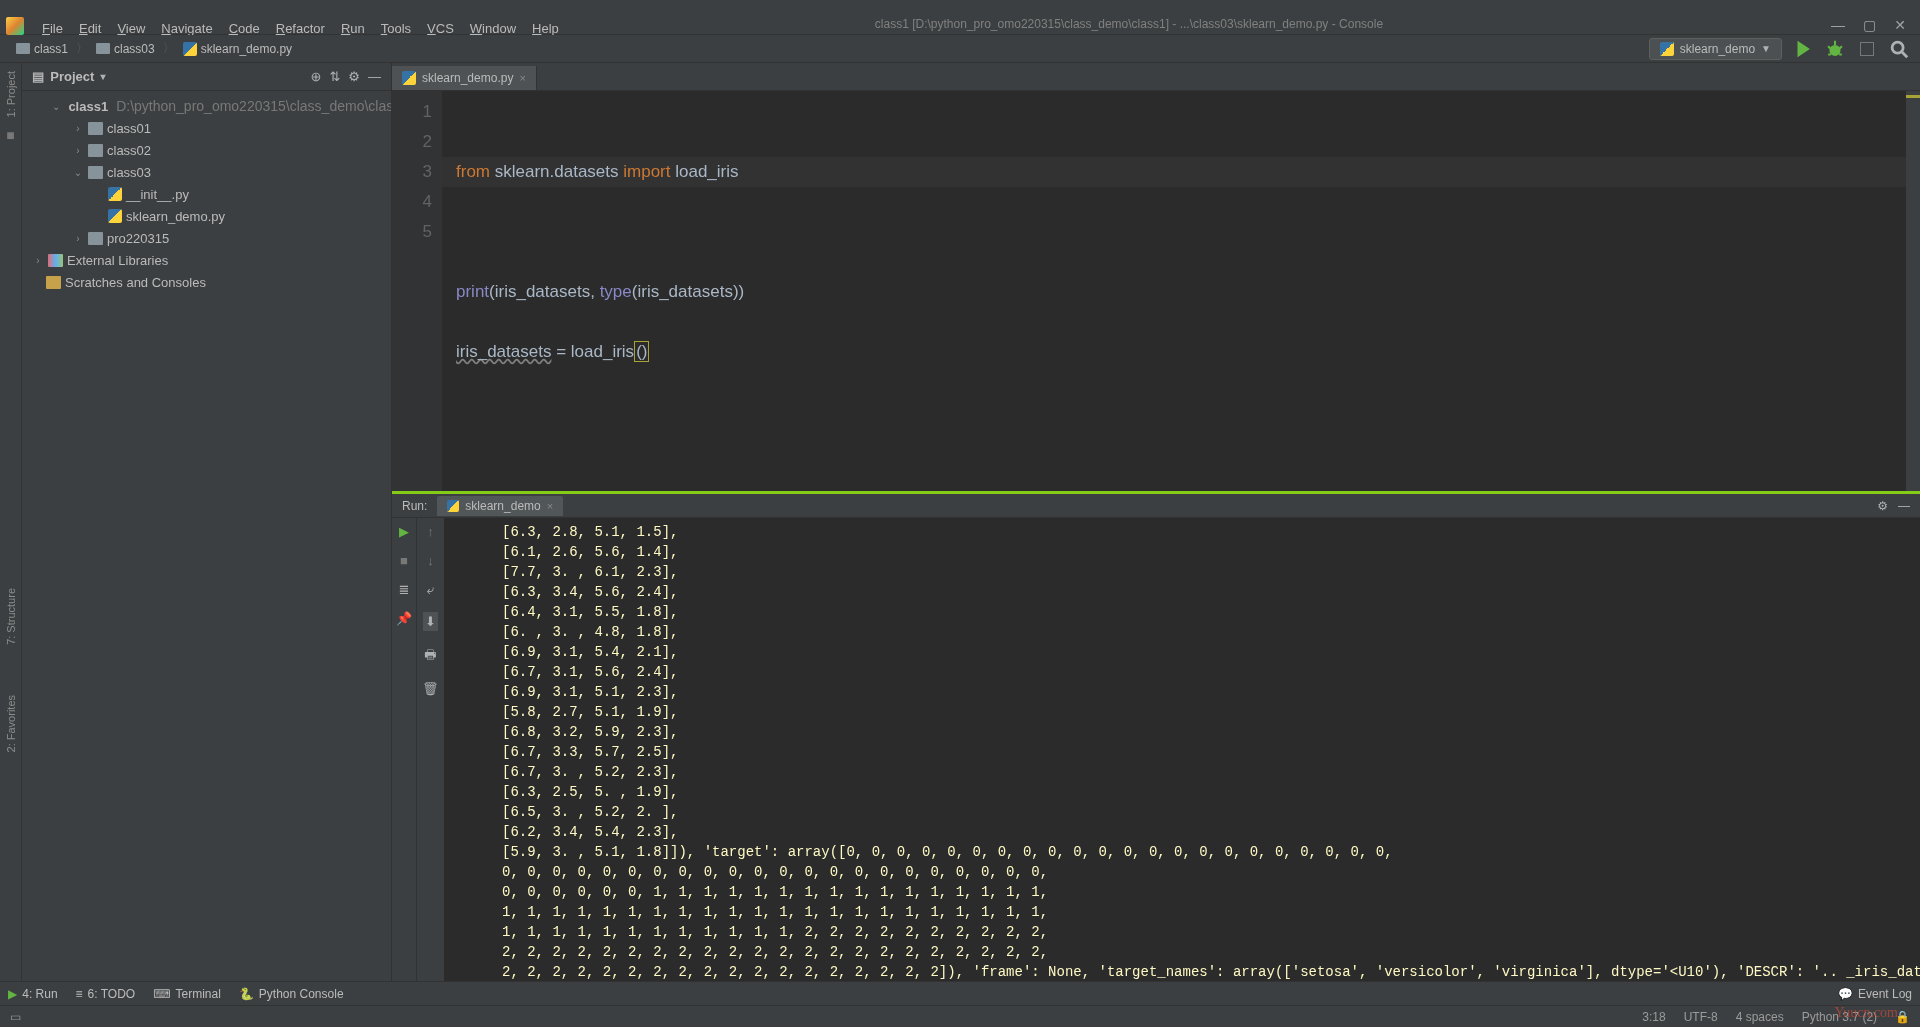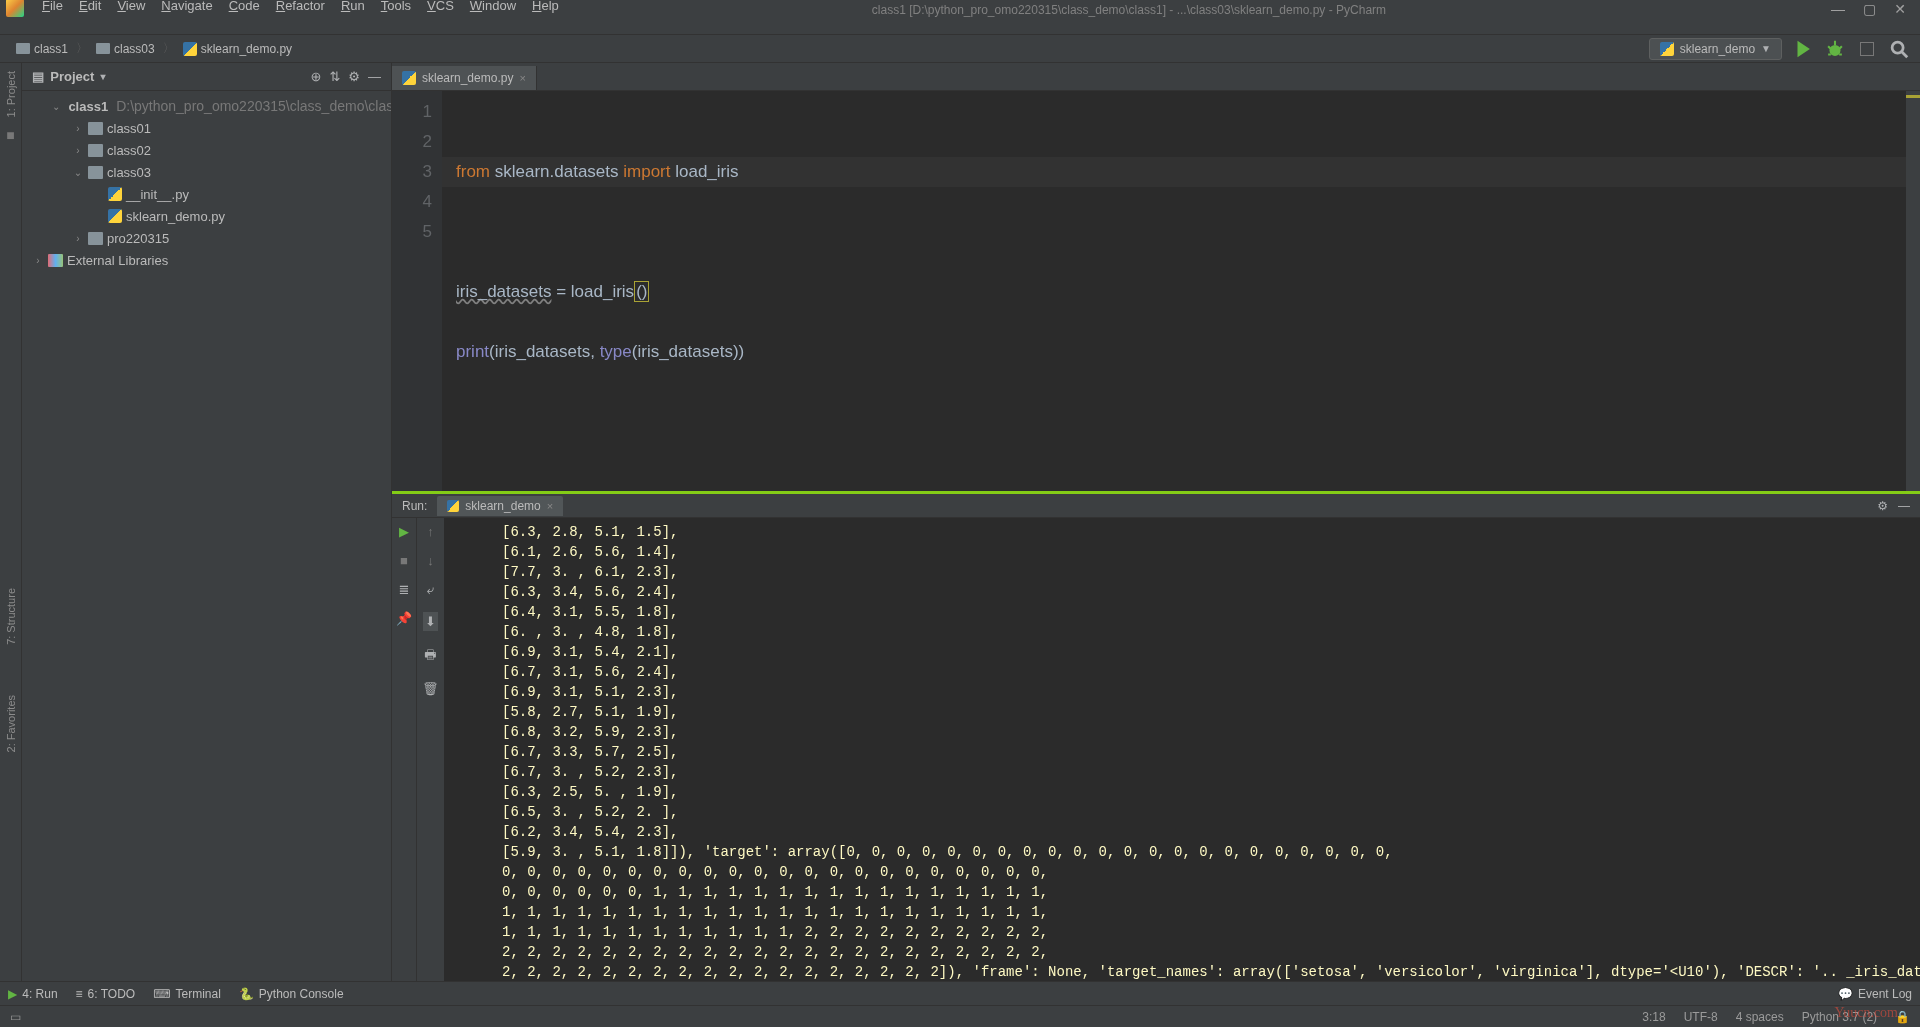--- a/index.html
+++ b/index.html
@@ -1,17 +1,17 @@
 <!DOCTYPE html>
 <html><head>
 <meta charset="utf-8">
 <style>
 * { margin: 0; padding: 0; box-sizing: border-box; font-family: "Segoe UI", Arial, sans-serif; }
 body { background: #3c3f41; color: #bbbbbb; font-size: 13px; width: 1920px; height: 1027px; overflow: hidden; display: flex; flex-direction: column; }
-.menubar { height: 28px; background: #3c3f41; display: flex; align-items: flex-end; padding: 17px 6px; border-bottom: 1px solid #323232; }
+.menubar { height: 28px; background: #3c3f41; display: flex; align-items: flex-start; padding: 17px 6px; border-bottom: 1px solid #323232; }
 .menubar .app-icon { width: 18px; height: 18px; background: linear-gradient(135deg,#fcd049,#de8431,#21d789); border-radius: 2px; margin-right: 10px; }
 .menubar .menu-item { padding: 4px 8px; cursor: pointer; color: #bbbbbb; }
 .menubar .menu-item .u { text-decoration: underline; }
 .menubar .title { flex: 1; text-align: center; color: #808080; font-size: 12px; padding-right: 140px; }
 .menubar .win-controls { display: flex; gap: 18px; padding-right: 8px; color: #a0a0a0; font-size: 14px; }
 .breadcrumb { height: 28px; background: #3c3f41; display: flex; align-items: center; padding: 0 10px; font-size: 12px; border-bottom: 1px solid #323232; }
 .breadcrumb .crumb { display: flex; align-items: center; gap: 4px; padding: 2px 6px; color: #bbbbbb; }
 .breadcrumb .sep { color: #606060; padding: 0 2px; }
 .breadcrumb .folder-icon { width: 14px; height: 11px; background: #87939a; border-radius: 1px; position: relative; }
 .breadcrumb .py-icon { width: 14px; height: 14px; background: linear-gradient(135deg,#3572a5 50%,#ffd43b 50%); border-radius: 2px; }
@@ -78,21 +78,21 @@
       <span class="menu-item"><span class="u">V</span>iew</span>
       <span class="menu-item"><span class="u">N</span>avigate</span>
       <span class="menu-item"><span class="u">C</span>ode</span>
       <span class="menu-item"><span class="u">R</span>efactor</span>
       <span class="menu-item"><span class="u">R</span>un</span>
       <span class="menu-item"><span class="u">T</span>ools</span>
       <span class="menu-item"><span class="u">V</span>CS</span>
       <span class="menu-item"><span class="u">W</span>indow</span>
       <span class="menu-item"><span class="u">H</span>elp</span>
     </div>
-  <div class="title">class1 [D:\python_pro_omo220315\class_demo\class1] - ...\class03\sklearn_demo.py - PyCharm</div>
+  <div class="title">class1 [D:\python_pro_omo220315\class_demo\class1] - ...\class03\sklearn_demo.py - Console</div>
   <div class="win-controls">
     <span>—</span>
     <span>▢</span>
     <span>✕</span>
   </div>
 </div>
 
 <div class="breadcrumb">
   <span class="crumb">
       <span class="folder-icon"></span>
@@ -194,20 +194,24 @@
             <span class="arrow">›</span>
             <span class="ficon "></span>
             <span>pro220315</span>
           </div>
         </div>
       <div class="tree-row" style="padding-left:10px;">
         <span class="arrow">›</span>
           <span class="ficon lib"></span>
         <span>External Libraries</span>
       </div>
+      <div class="tree-row" style="padding-left:24px;">
+        <span class="ficon scratch"></span>
+        <span>Scratches and Consoles</span>
+      </div>
     </div>
   </div>
 
   <div class="editor-area">
     <div class="tabs">
       <div class="tab">
         <span class="py-icon" style="width:14px;height:14px;display:inline-block;background:linear-gradient(135deg,#3572a5 50%,#ffd43b 50%);border-radius:2px;"></span>
         <span>sklearn_demo.py</span>
         <span class="close">×</span>
       </div>
@@ -217,22 +221,22 @@
         <div>1</div>
         <div>2</div>
         <div>3</div>
         <div>4</div>
         <div>5</div>
       </div>
       <div class="code">
         <div class="cur-line"></div>
 <div style="position:relative;z-index:1"><span class="kw">from </span><span>sklearn.datasets </span><span class="kw">import </span><span>load_iris</span></div>
 <div>&nbsp;</div>
+<div><span class="builtin">print</span><span>(</span><span>iris_datasets</span><span>, </span><span class="builtin">type</span><span>(</span><span>iris_datasets</span><span>))</span></div>
 <div style="position:relative;z-index:1"><span class="wavy">iris_datasets</span><span> = </span><span>load_iris</span><span style="border:1px solid #a9a235;padding:0 1px;">()</span></div>
-<div><span class="builtin">print</span><span>(</span><span>iris_datasets</span><span>, </span><span class="builtin">type</span><span>(</span><span>iris_datasets</span><span>))</span></div>
       </div>
       <div class="editor-right-strip">
           <div class="mark"></div>
         </div>
     </div>
 
     <div class="run-panel">
       <div class="run-header">
         <span>Run:</span>
         <div class="tab-run">

